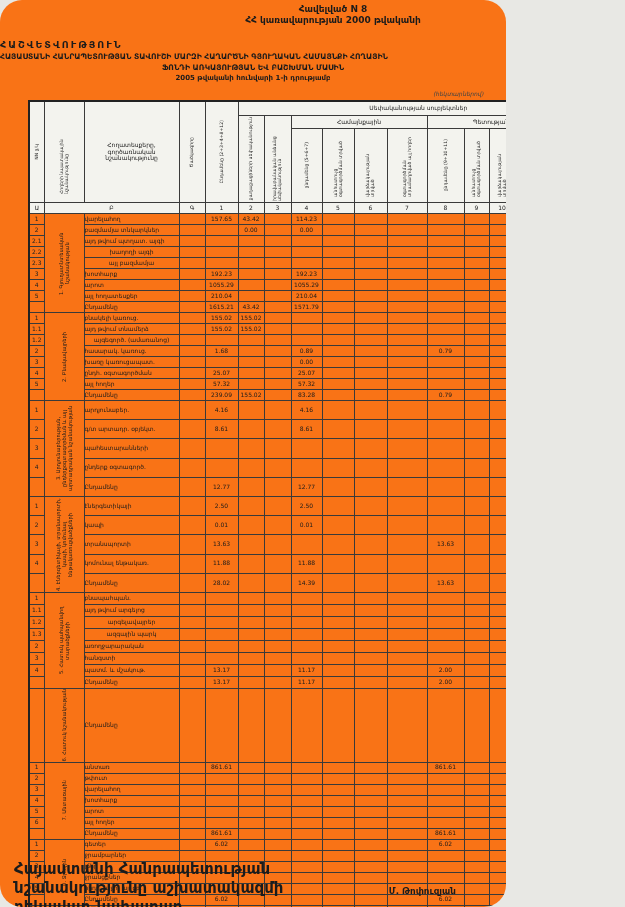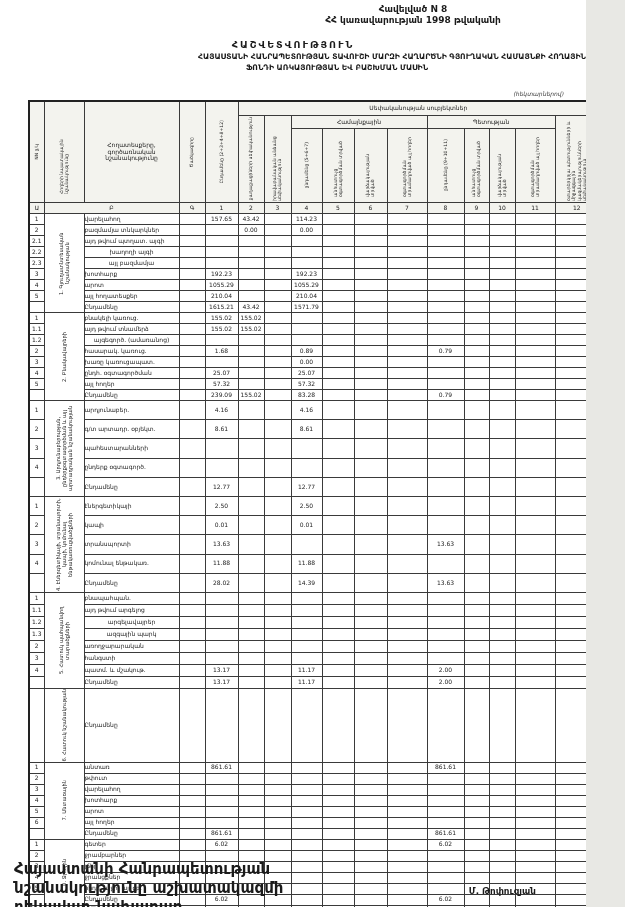--- a/index.html
+++ b/index.html
@@ -1,24 +1,24 @@
 <!DOCTYPE html>
 <html><head>
 <meta charset="utf-8">
 <style>
   html,body{margin:0;padding:0;background:#e8e8e4;}
-  #page{position:relative;width:586px;height:907px;background:#ffffff;color:#1b1b1b;
-        font-family:"DejaVu Sans",sans-serif;overflow:hidden;}
+  #page{position:relative;width:506px;height:907px;background:#f97316;color:#1b1b1b;
+        font-family:"DejaVu Sans",sans-serif;overflow:hidden;border-radius:22px;}
   
   #appendix{position:absolute;top:4px;right:8px;width:330px;text-align:center;
             font-weight:bold;font-size:9px;line-height:1.25;}
-  #title{position:absolute;top:39px;left:0;width:100%;text-align:center;
+  #title{position:absolute;top:39px;left:0;width:100%;
          font-weight:bold;font-size:9.5px;letter-spacing:2px;}
-  #subtitle1{position:absolute;top:52px;left:0;width:100%;text-align:right;font-weight:bold;font-size:7.6px;}
-  #subtitle2{position:absolute;top:63px;left:0;width:100%;text-align:center;font-weight:bold;font-size:7.6px;padding-left:44px;}
+  #subtitle1{position:absolute;top:52px;left:0;width:100%;text-align:left;font-weight:bold;font-size:7.6px;}
+  #subtitle2{position:absolute;top:63px;left:0;width:100%;text-align:center;font-weight:bold;font-size:7.6px;}
   #asof{position:absolute;top:74px;left:0;width:100%;text-align:center;font-weight:bold;font-size:7px;}
   #units{position:absolute;top:90px;right:22px;font-style:italic;font-size:6px;color:#444;}
   
   #tbl{position:absolute;left:28px;top:100px;width:570px;border-collapse:collapse;table-layout:fixed;
        border:2px solid #222;}
   #tbl th,#tbl td{border:1px solid #3a3a3a;padding:0;font-weight:normal;overflow:hidden;
                   font-size:6px;line-height:1.1;vertical-align:middle;}
   #tbl thead th{background:#f3f3ee;}
   .grouphdr{font-size:5.8px;text-align:center;height:13px;}
   .subgrp{font-size:5.6px;text-align:center;height:12px;}
@@ -42,26 +42,27 @@
   #signblock{position:absolute;left:14px;top:860px;font-weight:bold;font-size:15px;line-height:1.25;}
   #signer{position:absolute;right:50px;top:886px;font-weight:bold;font-size:8.8px;}
 </style>
 </head>
 <body>
 
 <div id="page">
 
   <div id="appendix">
     <div>Հավելված N 8</div>
-    <div>ՀՀ կառավարության 1998 թվականի</div>
+    <div>ՀՀ կառավարության 2000 թվականի</div>
   </div>
 
   <div id="title">ՀԱՇՎԵՏՎՈՒԹՅՈՒՆ</div>
   <div id="subtitle1">ՀԱՅԱՍՏԱՆԻ ՀԱՆՐԱՊԵՏՈՒԹՅԱՆ ՏԱՎՈՒՇԻ ՄԱՐԶԻ ՀԱՂԱՐԾՆԻ ԳՅՈՒՂԱԿԱՆ ՀԱՄԱՅՆՔԻ ՀՈՂԱՅԻՆ</div>
   <div id="subtitle2">ՖՈՆԴԻ ԱՌԿԱՅՈՒԹՅԱՆ ԵՎ ԲԱՇԽՄԱՆ ՄԱՍԻՆ</div>
+  <div id="asof">2005 թվականի հունվարի 1-ի դրությամբ</div>
   <div id="units">(հեկտարներով)</div>
 
   <table id="tbl">
     <colgroup>
       <col style="width:15px">
         <col style="width:40px">
         <col style="width:95px">
         <col style="width:26px">
       <col style="width:33px">
         <col style="width:26px">

